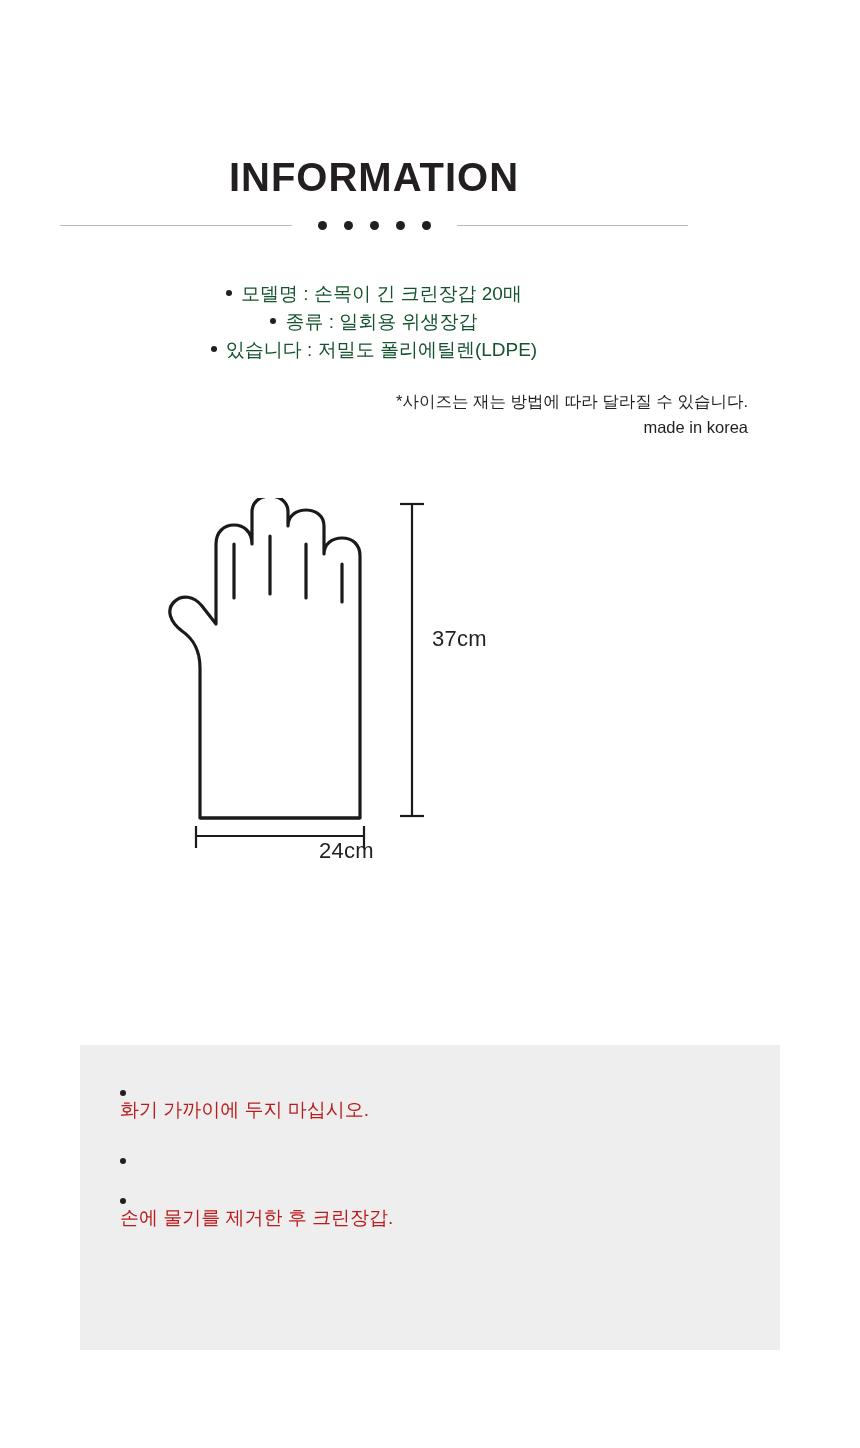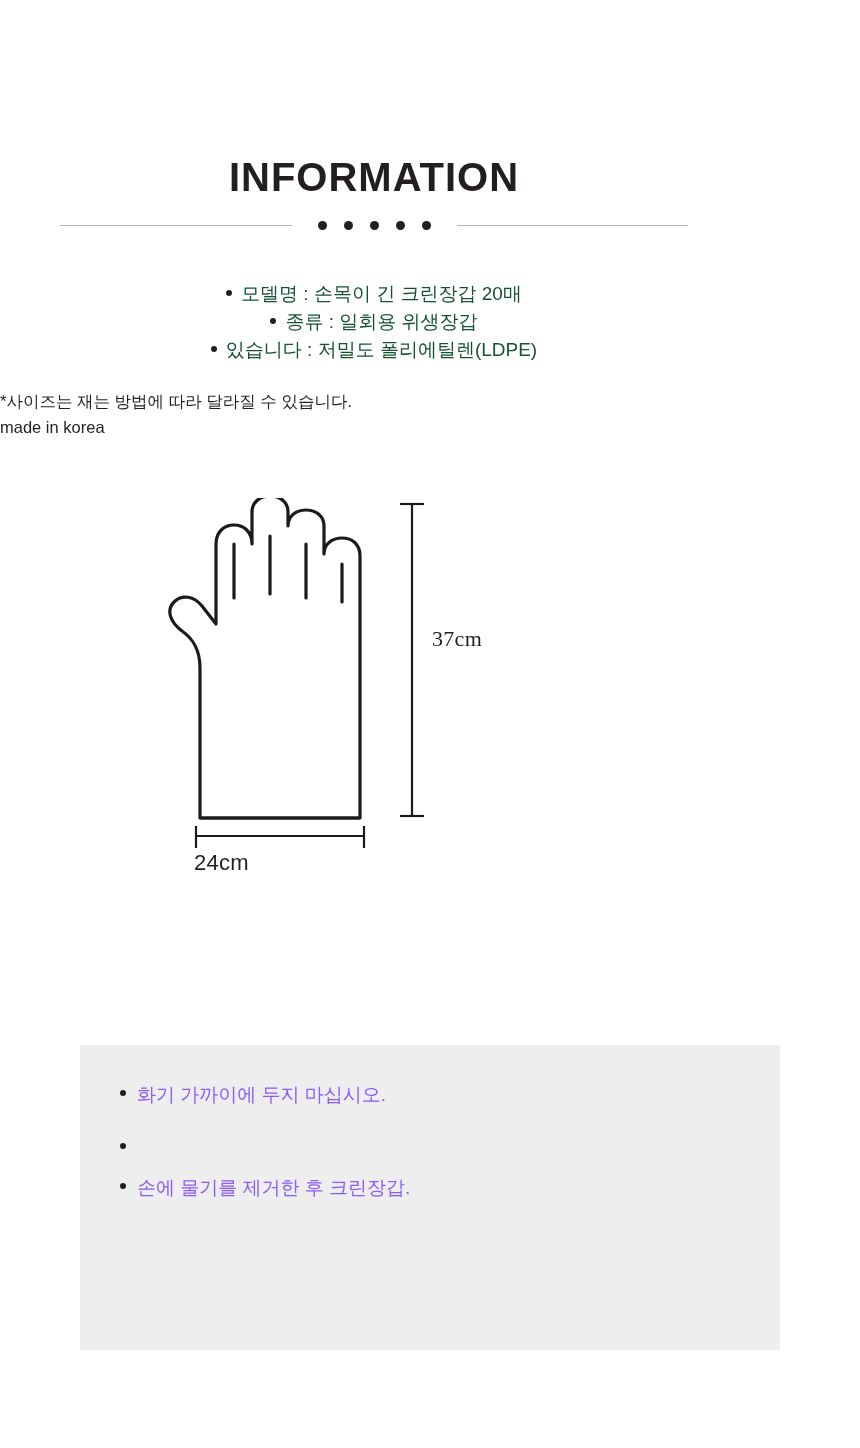--- a/index.html
+++ b/index.html
@@ -79,21 +79,21 @@
     border-radius: 50%;
     background: #231f20;
     vertical-align: middle;
     margin-right: 9px;
     position: relative;
     top: -2px;
   }
 
   .notes {
     margin-top: 24px;
-    text-align: left;
+    text-align: right;
   }
   .notes .note {
     font-size: 16.5px;
     line-height: 1.58;
     color: #231f20;
   }
 
   
   .diagram-wrap {
     margin-top: 58px;
@@ -107,28 +107,26 @@
   }
   .dim-label {
     position: absolute;
     font-size: 22px;
     color: #231f20;
     letter-spacing: 0.3px;
   }
   .dim-h {
     left: 278px;
     top: 128px;
-    font-family: Liberation Serif, serif;
   }
   .dim-w {
     left: 40px;
     top: 340px;
     width: 180px;
-    text-align: left;
-    margin-top: 12px;
+    text-align: right;
   }
 
   
   .caution {
     position: absolute;
     left: 80px;
     top: 1045px;
     width: 700px;
     height: 305px;
     background: #eeeeef;
@@ -143,24 +141,25 @@
     letter-spacing: -0.5px;
   }
   .caution ul {
     list-style: none;
     margin: 36px 0 0 0;
     padding: 0 0 0 40px;
   }
   .caution ul li {
     font-size: 19px;
     line-height: 1.45;
-    color: #8b5cf6;
+    color: #b91c1c;
     margin-bottom: 25px;
     display: flex;
     align-items: flex-start;
+    flex-direction: column;
   }
   .caution ul li .bullet {
     display: inline-block;
     width: 6px;
     height: 6px;
     border-radius: 50%;
     background: #231f20;
     margin-right: 11px;
     margin-top: 9px;
     flex: 0 0 auto;

